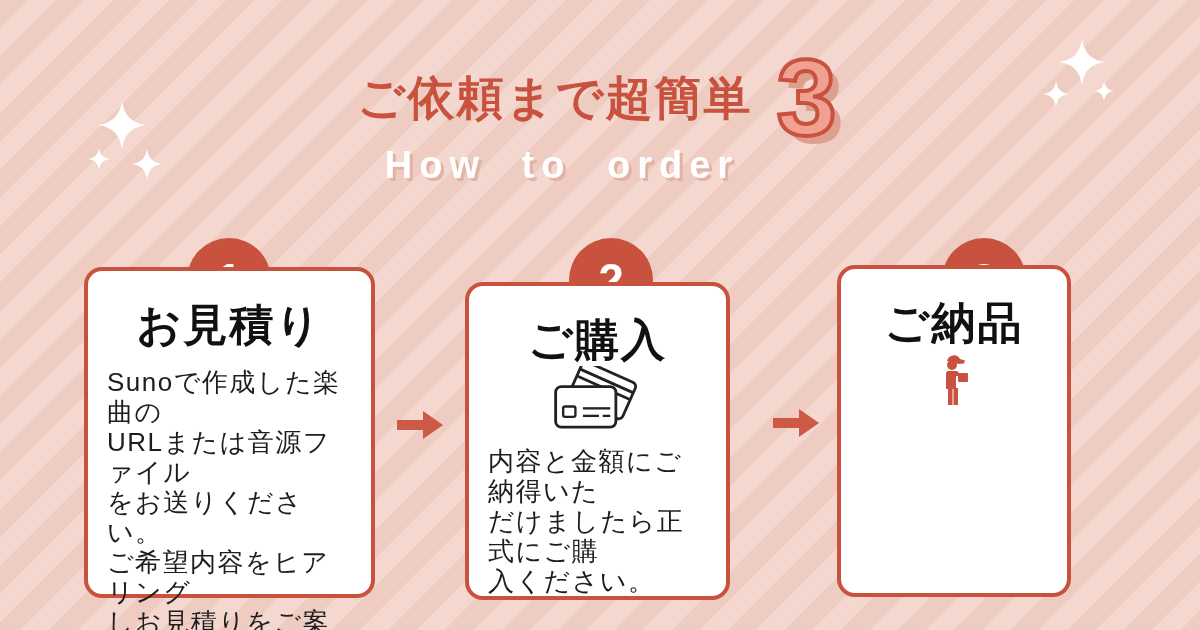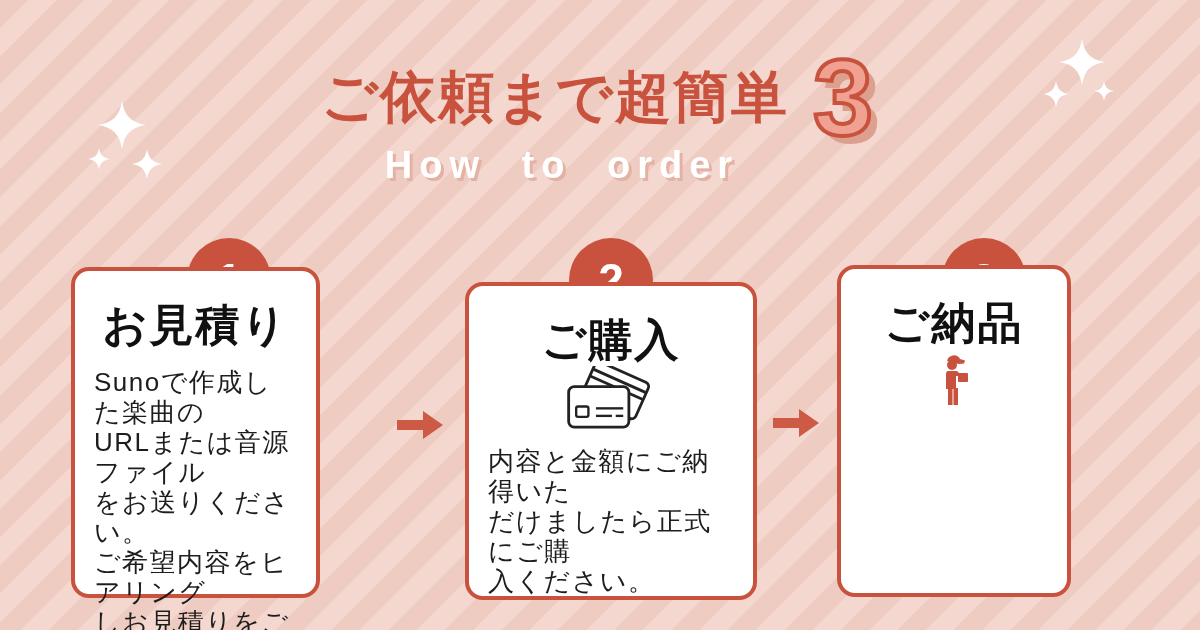--- a/index.html
+++ b/index.html
@@ -11,21 +11,21 @@
     background:repeating-linear-gradient(135deg,
       #eeccc2 0px, #eeccc2 20px,
       #f4d7ce 20px, #f4d7ce 40px);
   }
   
   .header-title{
     position:absolute;top:42px;left:0;right:0;height:112px;
     display:flex;justify-content:center;align-items:center;gap:18px;
   }
   .title-text{
-    font-size:56px;font-weight:bold;color:#c8523d;
+    font-size:47px;font-weight:bold;color:#c8523d;
     letter-spacing:2px;white-space:nowrap;
   }
   .title-number{
     font-size:108px;font-weight:bold;line-height:1;
     color:#f0a191;
     -webkit-text-stroke:4px #c8523d;
     text-shadow:8px 8px 0 #dda08f;
     margin:0 6px;
   }
   .subtitle{
@@ -41,22 +41,22 @@
   .card{
     position:absolute;
     background:#ffffff;
     border:4px solid #c8523d;
     border-radius:18px;
     box-sizing:border-box;
     display:flex;flex-direction:column;align-items:center;
     padding-top:27px;
     text-align:center;
   }
-  .card-1{left:71px;top:267px;width:249px;height:331px;}
-  .card-2{left:465px;top:282px;width:292px;height:318px;}
+  .card-1{left:84px;top:267px;width:291px;height:331px;}
+  .card-2{left:465px;top:282px;width:265px;height:318px;}
   .card-3{left:837px;top:265px;width:234px;height:332px;}
   .step-circle{
     position:absolute;top:238px;width:84px;height:84px;border-radius:50%;
     background:#c8523d;color:#ffffff;
     font-size:46px;font-weight:bold;line-height:84px;text-align:center;
   }
   .circle-1{left:187px;}
   .circle-2{left:569px;}
   .circle-3{left:942px;}
   .step-title{

